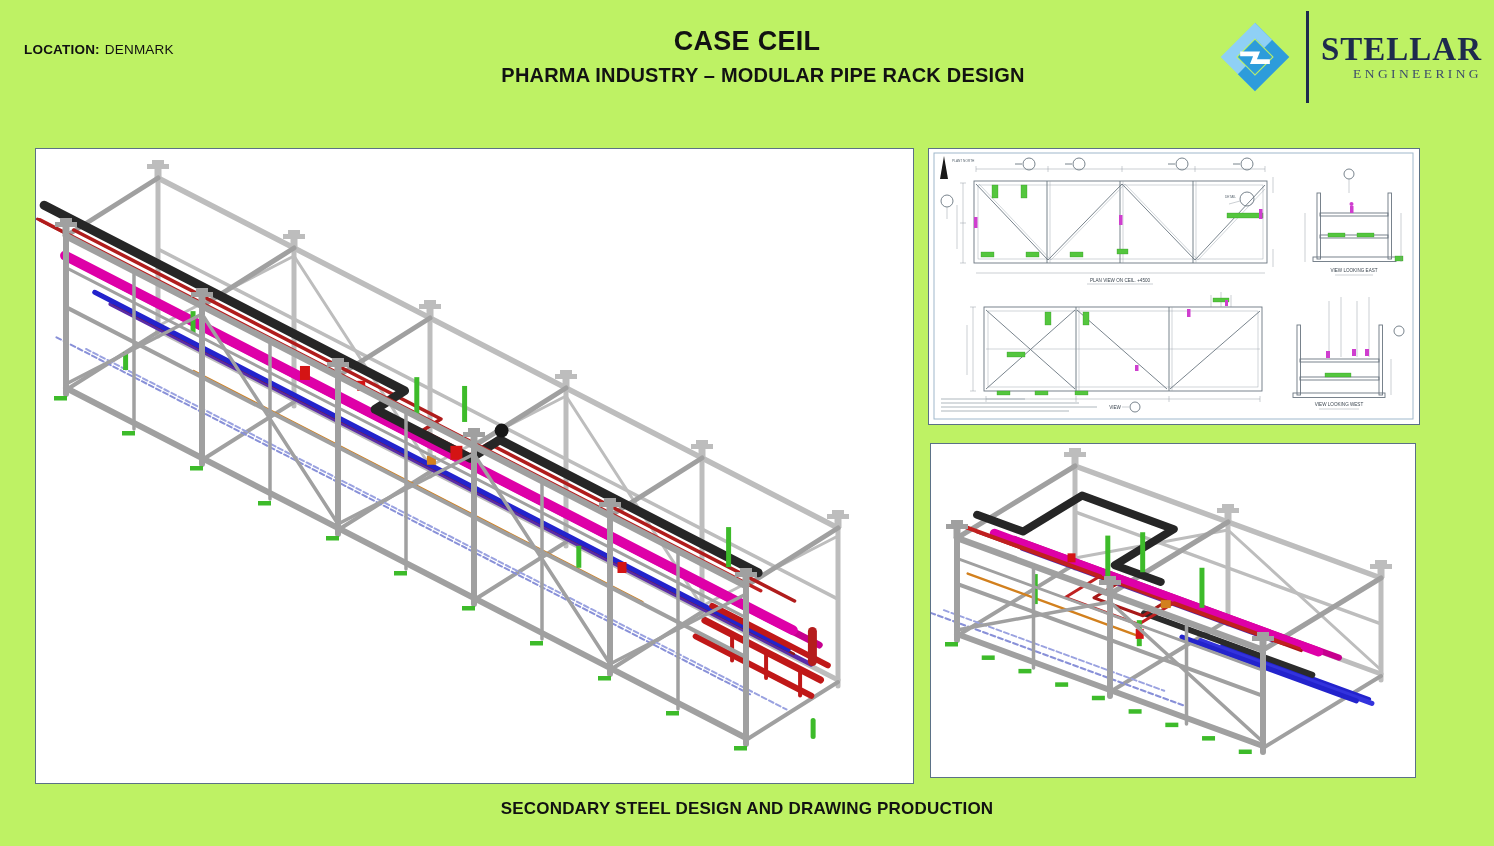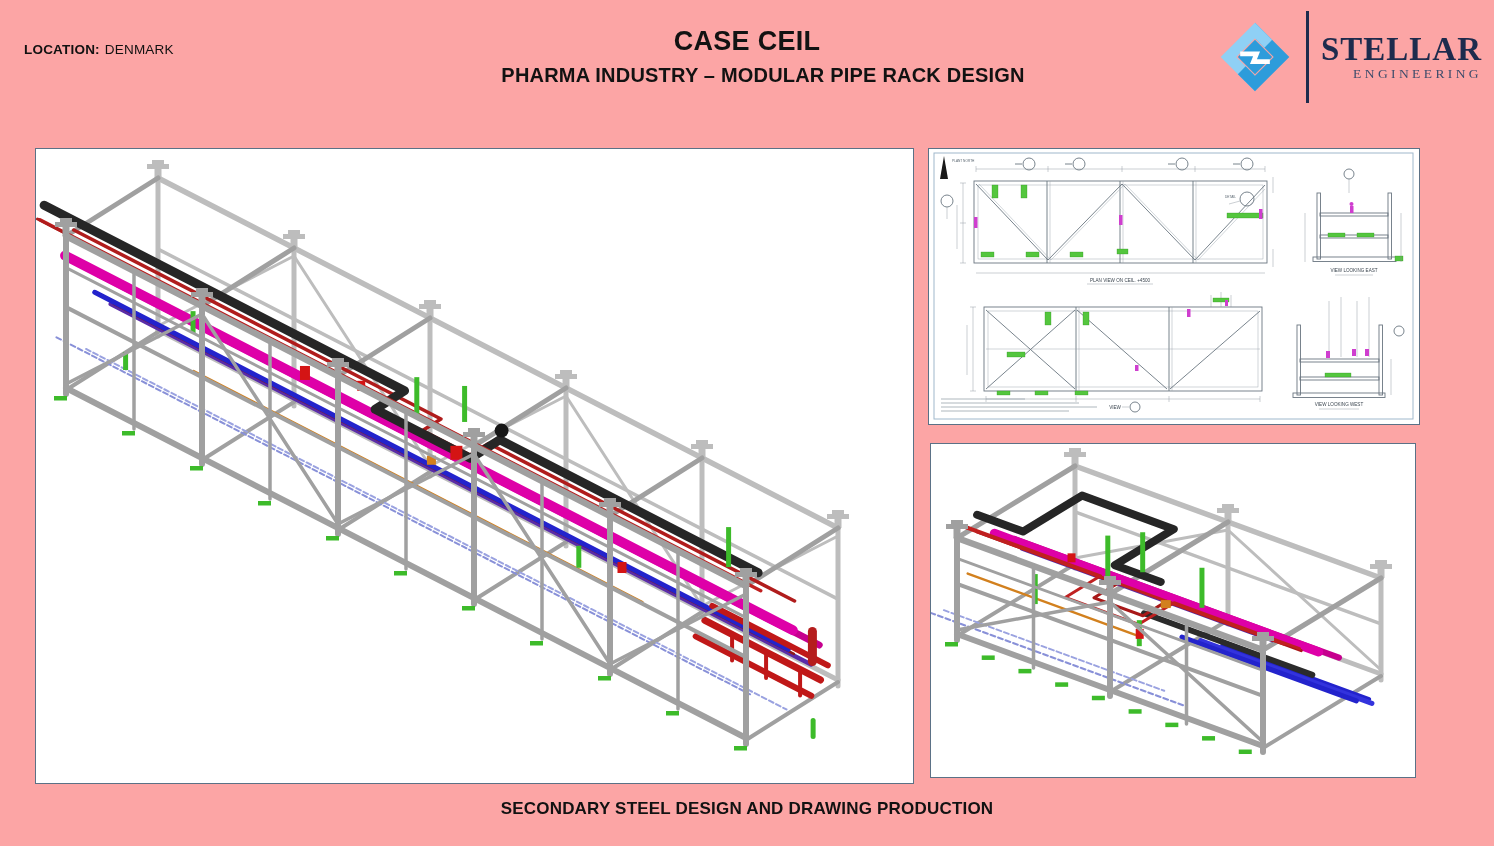--- a/index.html
+++ b/index.html
@@ -1,17 +1,17 @@
 <!DOCTYPE html>
 <html><head>
 <meta charset="utf-8">
 <title>Case Study Slide</title>
 <style>
   html,body{margin:0;padding:0;background:#fff;}
-  .slide{position:relative;width:1494px;height:846px;background:#fca5a5;overflow:hidden;
+  .slide{position:relative;width:1494px;height:846px;background:#bef264;overflow:hidden;
          font-family:"Liberation Sans", sans-serif;color:#111;}
   .location{position:absolute;left:24px;top:42px;font-size:13.5px;letter-spacing:.2px;}
   .loc-label{font-weight:700;}
   .loc-value{font-weight:400;margin-left:5px;}
   .title-block{position:absolute;left:0;right:0;top:26px;text-align:center;}
   .title{font-size:27px;font-weight:800;letter-spacing:.3px;color:#121212;}
   .subtitle{font-size:20px;font-weight:800;margin-top:7px;color:#121212;letter-spacing:.2px;padding-left:32px;}
   .logo{position:absolute;top:6px;right:12px;display:flex;align-items:center;gap:12px;height:102px;}
   .logo-mark{width:78px;height:94px;}
   .logo-divider{width:2.5px;height:92px;background:#1e2b4d;}

